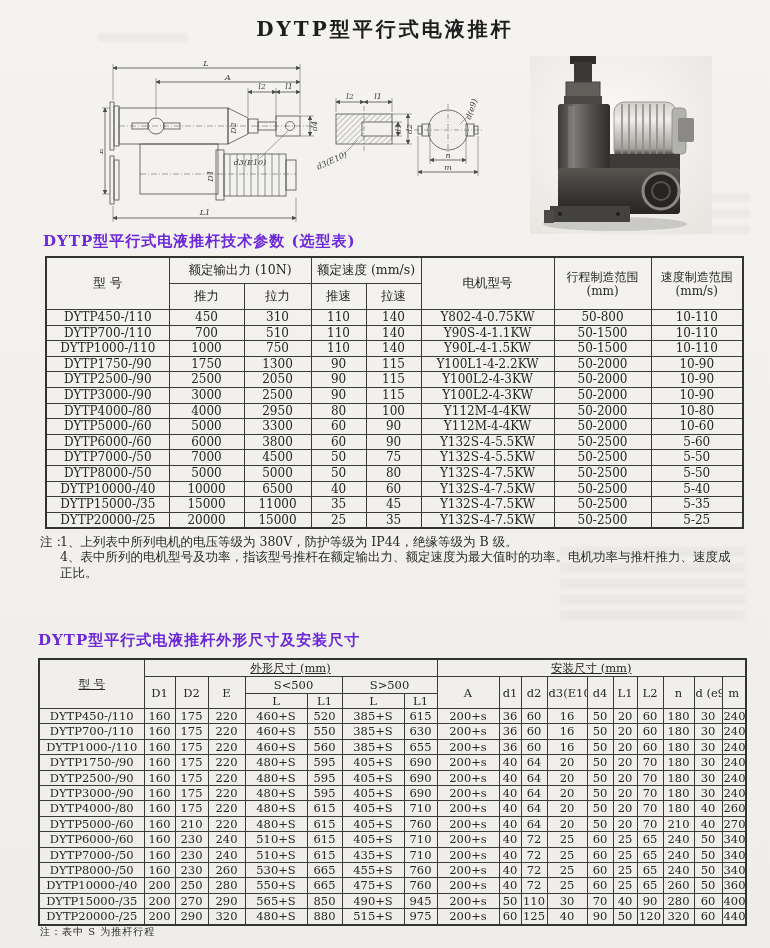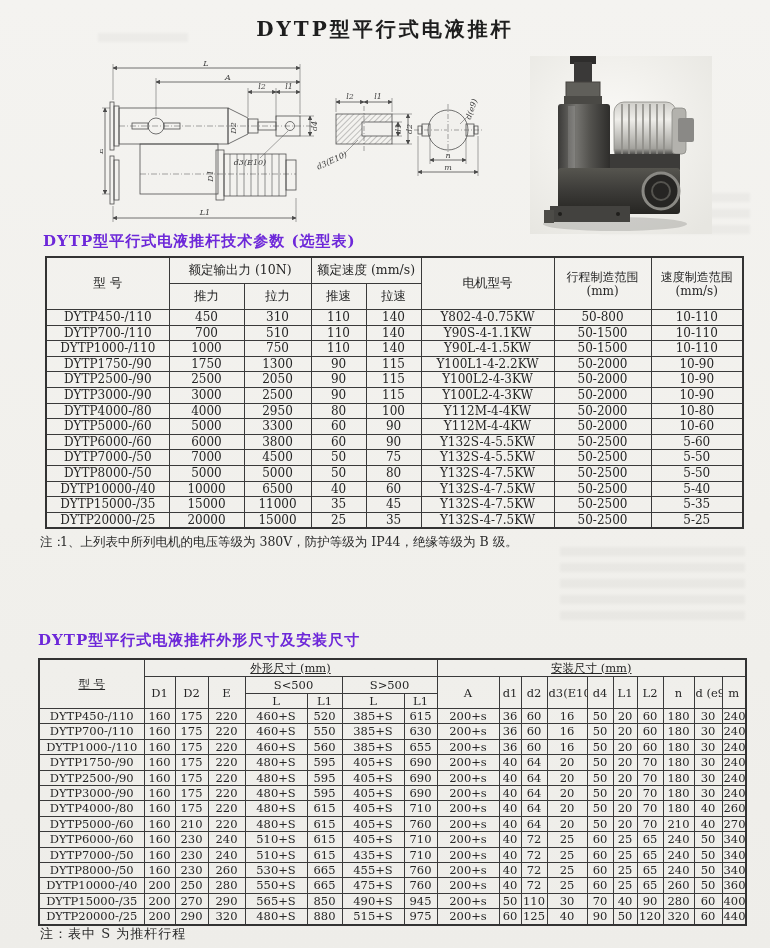--- a/index.html
+++ b/index.html
@@ -31,21 +31,21 @@
   #dim-table{left:38px;top:658px;width:707px;font-size:11.5px;border:2px solid #333;}
   #dim-table thead tr:nth-child(1) th{height:16px;text-decoration:underline;}
   #dim-table thead tr:nth-child(2) th{height:16px;}
   #dim-table thead tr:nth-child(3) th{height:14px;}
   #dim-table tbody td{height:14.4px;line-height:14.4px;}
   .hdr-2line div{line-height:14px;font-size:12px;}
 
   .notes{position:absolute;left:40px;top:534px;width:700px;font-size:12.5px;line-height:15.4px;color:#2a2a2a;}
   .notes .note-label{position:absolute;left:0;top:0;}
   .notes .note-item{margin-left:20px;}
-  .footnote{position:absolute;left:40px;top:925px;font-size:13px;color:#2a2a2a;letter-spacing:1px;}
+  .footnote{position:absolute;left:40px;top:925px;font-size:10px;color:#2a2a2a;letter-spacing:1px;}
 
   .tech-drawing{position:absolute;left:100px;top:56px;width:382px;height:174px;}
   .product-photo{position:absolute;left:530px;top:56px;width:182px;height:178px;}
 
   .bleed{position:absolute;opacity:0.06;filter:blur(1px);
     background:repeating-linear-gradient(0deg,#777 0 9px,transparent 9px 16px);}
   #bleed1{left:600px;top:188px;width:150px;height:46px;}
   #bleed2{left:560px;top:540px;width:185px;height:80px;}
   #bleed3{left:98px;top:28px;width:90px;height:14px;}
 </style>
@@ -414,20 +414,21 @@
           <td>Y132S-4-7.5KW</td>
           <td>50-2500</td>
           <td>5-25</td>
         </tr>
       </tbody>
   </table>
 
   <div class="notes">
     <span class="note-label">注：</span>
     <div class="note-item">1、上列表中所列电机的电压等级为 380V，防护等级为 IP44，绝缘等级为 B 级。</div>
+    <div class="note-item">4、表中所列的电机型号及功率，指该型号推杆在额定输出力、额定速度为最大值时的功率。电机功率与推杆推力、速度成正比。</div>
   </div>
 
   <div id="sec2-title" class="section-title">DYTP型平行式电液推杆外形尺寸及安装尺寸</div>
 
   <table id="dim-table">
     <colgroup>
       <col style="width:105px">
         <col style="width:31px">
         <col style="width:33px">
         <col style="width:37px">

